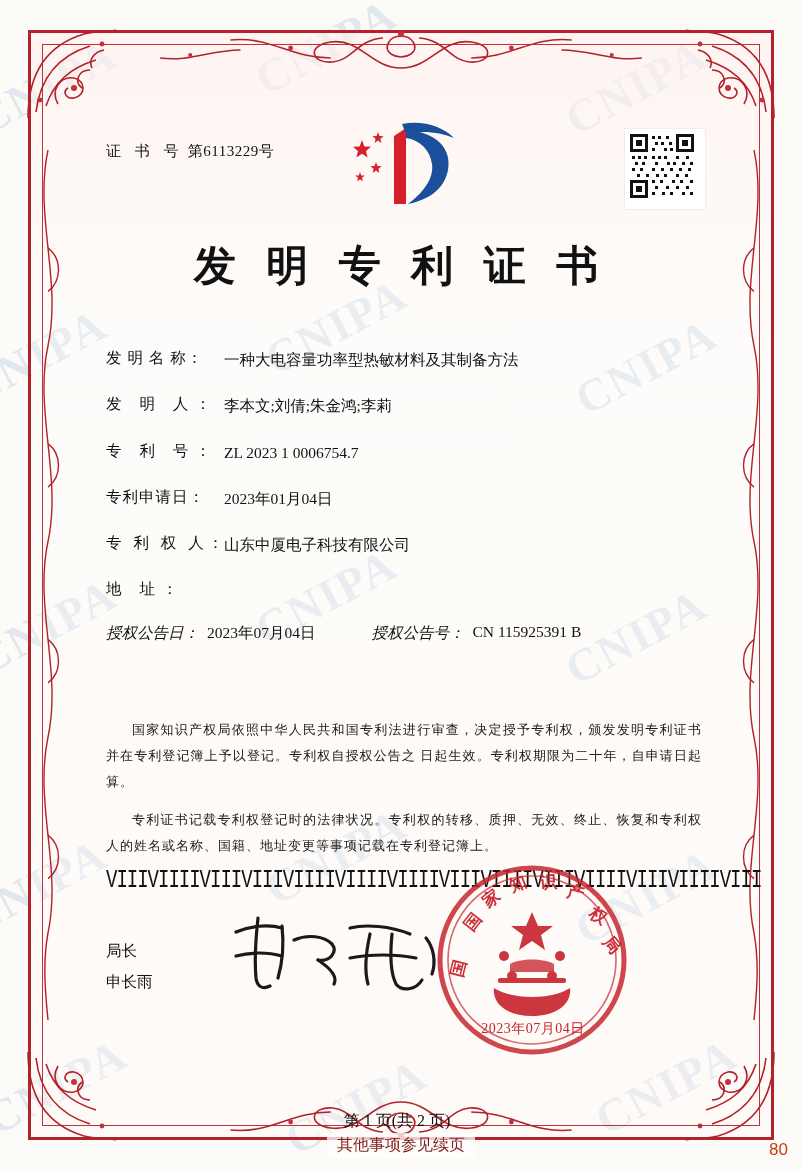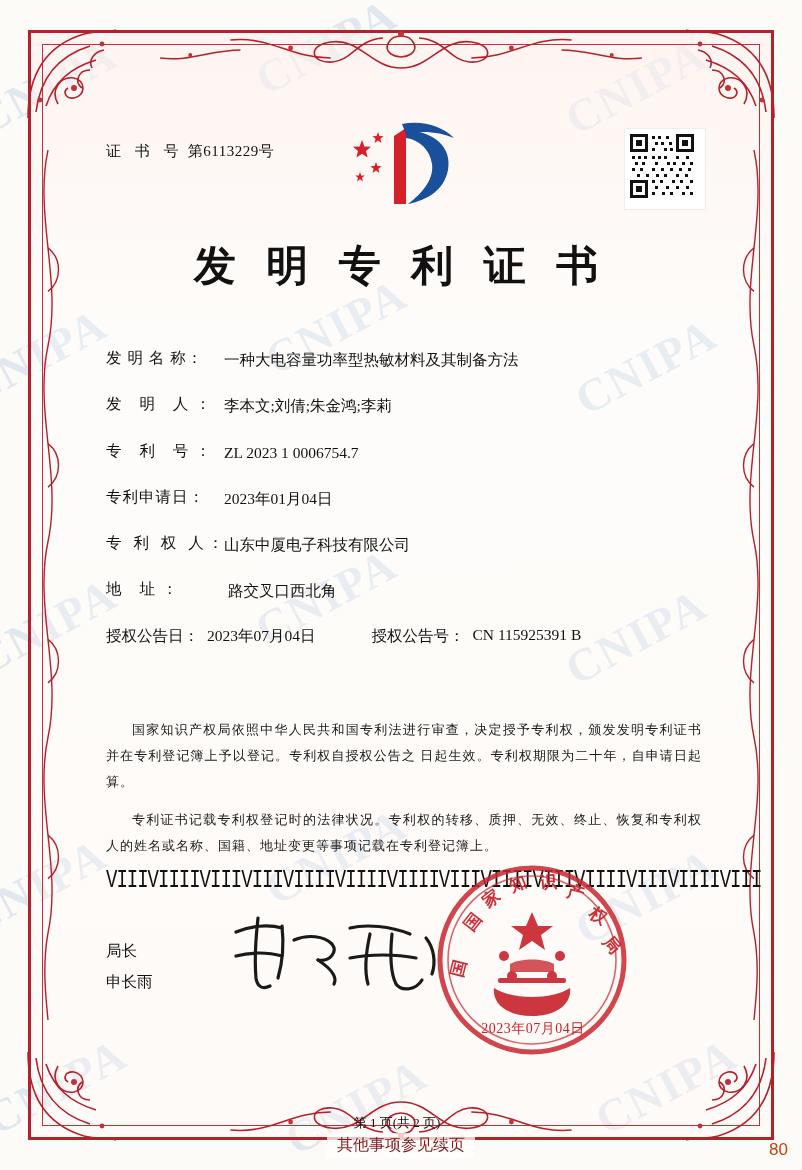--- a/index.html
+++ b/index.html
@@ -162,21 +162,21 @@
   }
   .f-value .line2 { display: block; padding-left: 4px; }
 
   .row-two {
     display: flex;
     align-items: flex-start;
     margin-bottom: 18px;
   }
   .row-two .pair { display: flex; }
   .row-two .pair.second { margin-left: 56px; }
-  .row-two .k { white-space: nowrap; }
+  .row-two .k { white-space: nowrap; font-style: italic; }
   .row-two .v { margin-left: 8px; white-space: nowrap; }
 
   .paragraphs {
     position: absolute;
     left: 36px;
     right: 30px;
     top: 615px;
     font-family: "Liberation Serif", serif;
     font-size: 13px;
     color: #1a1a1a;
@@ -236,21 +236,21 @@
     color: #c8262f;
     letter-spacing: 0.5px;
   }
 
   .page-num {
     position: absolute;
     left: 0; right: 8px;
     bottom: 38px;
     text-align: center;
     font-family: "Liberation Serif", serif;
-    font-size: 13px;
+    font-size: 16px;
     color: #111;
   }
 
   .footer-note {
     position: absolute;
     left: 50%;
     transform: translateX(-50%);
     bottom: 12px;
     font-family: "Liberation Serif", serif;
     font-size: 16px;
@@ -534,21 +534,20 @@
       </div>
 
       <div class="field-row">
         <div class="f-label sp3">专 利 权 人：</div>
         <div class="f-value">山东中厦电子科技有限公司</div>
       </div>
 
       <div class="field-row">
         <div class="f-label sp5">地 址：</div>
         <div class="f-value">
-          <span class="line2">路交叉口西北角</span>
         </div>
       </div>
 
       <div class="row-two">
         <div class="pair">
           <span class="k">授权公告日：</span>
           <span class="v">2023年07月04日</span>
         </div>
         <div class="pair second">
           <span class="k">授权公告号：</span>

